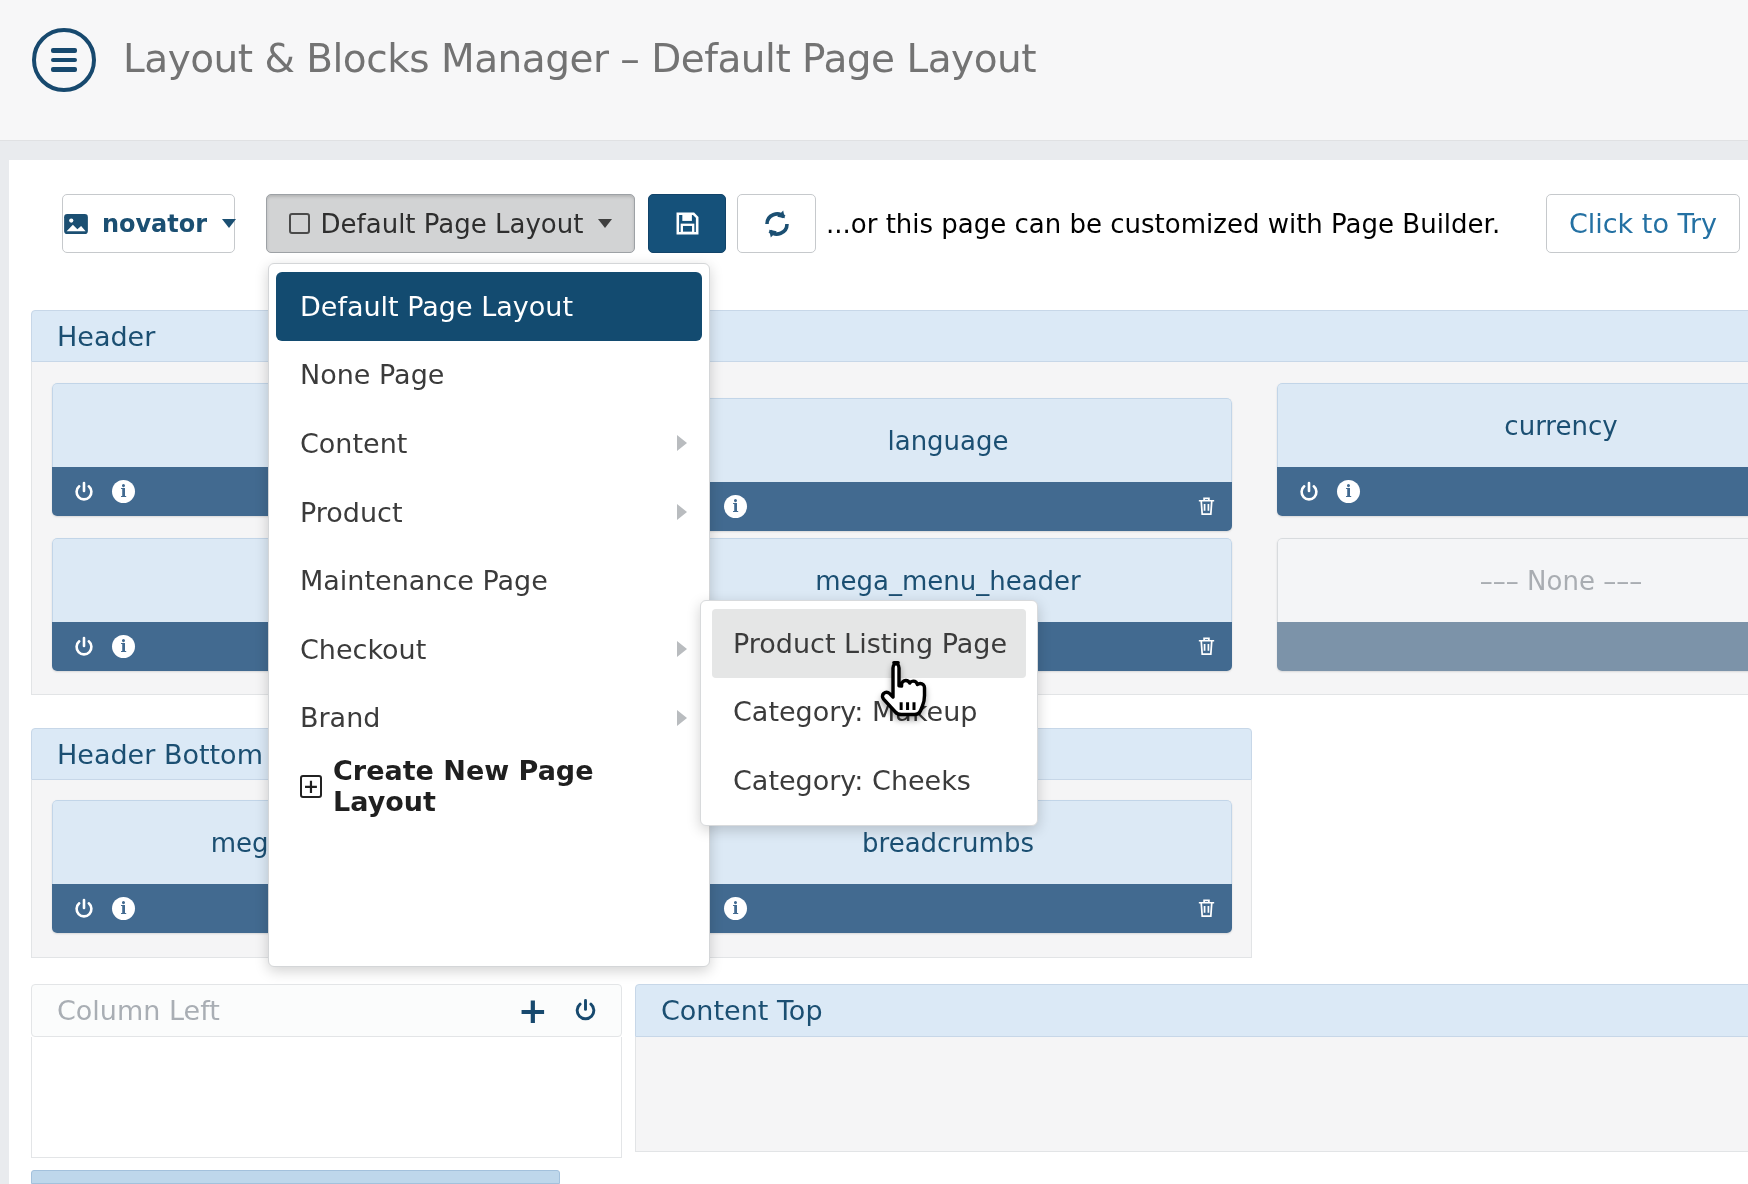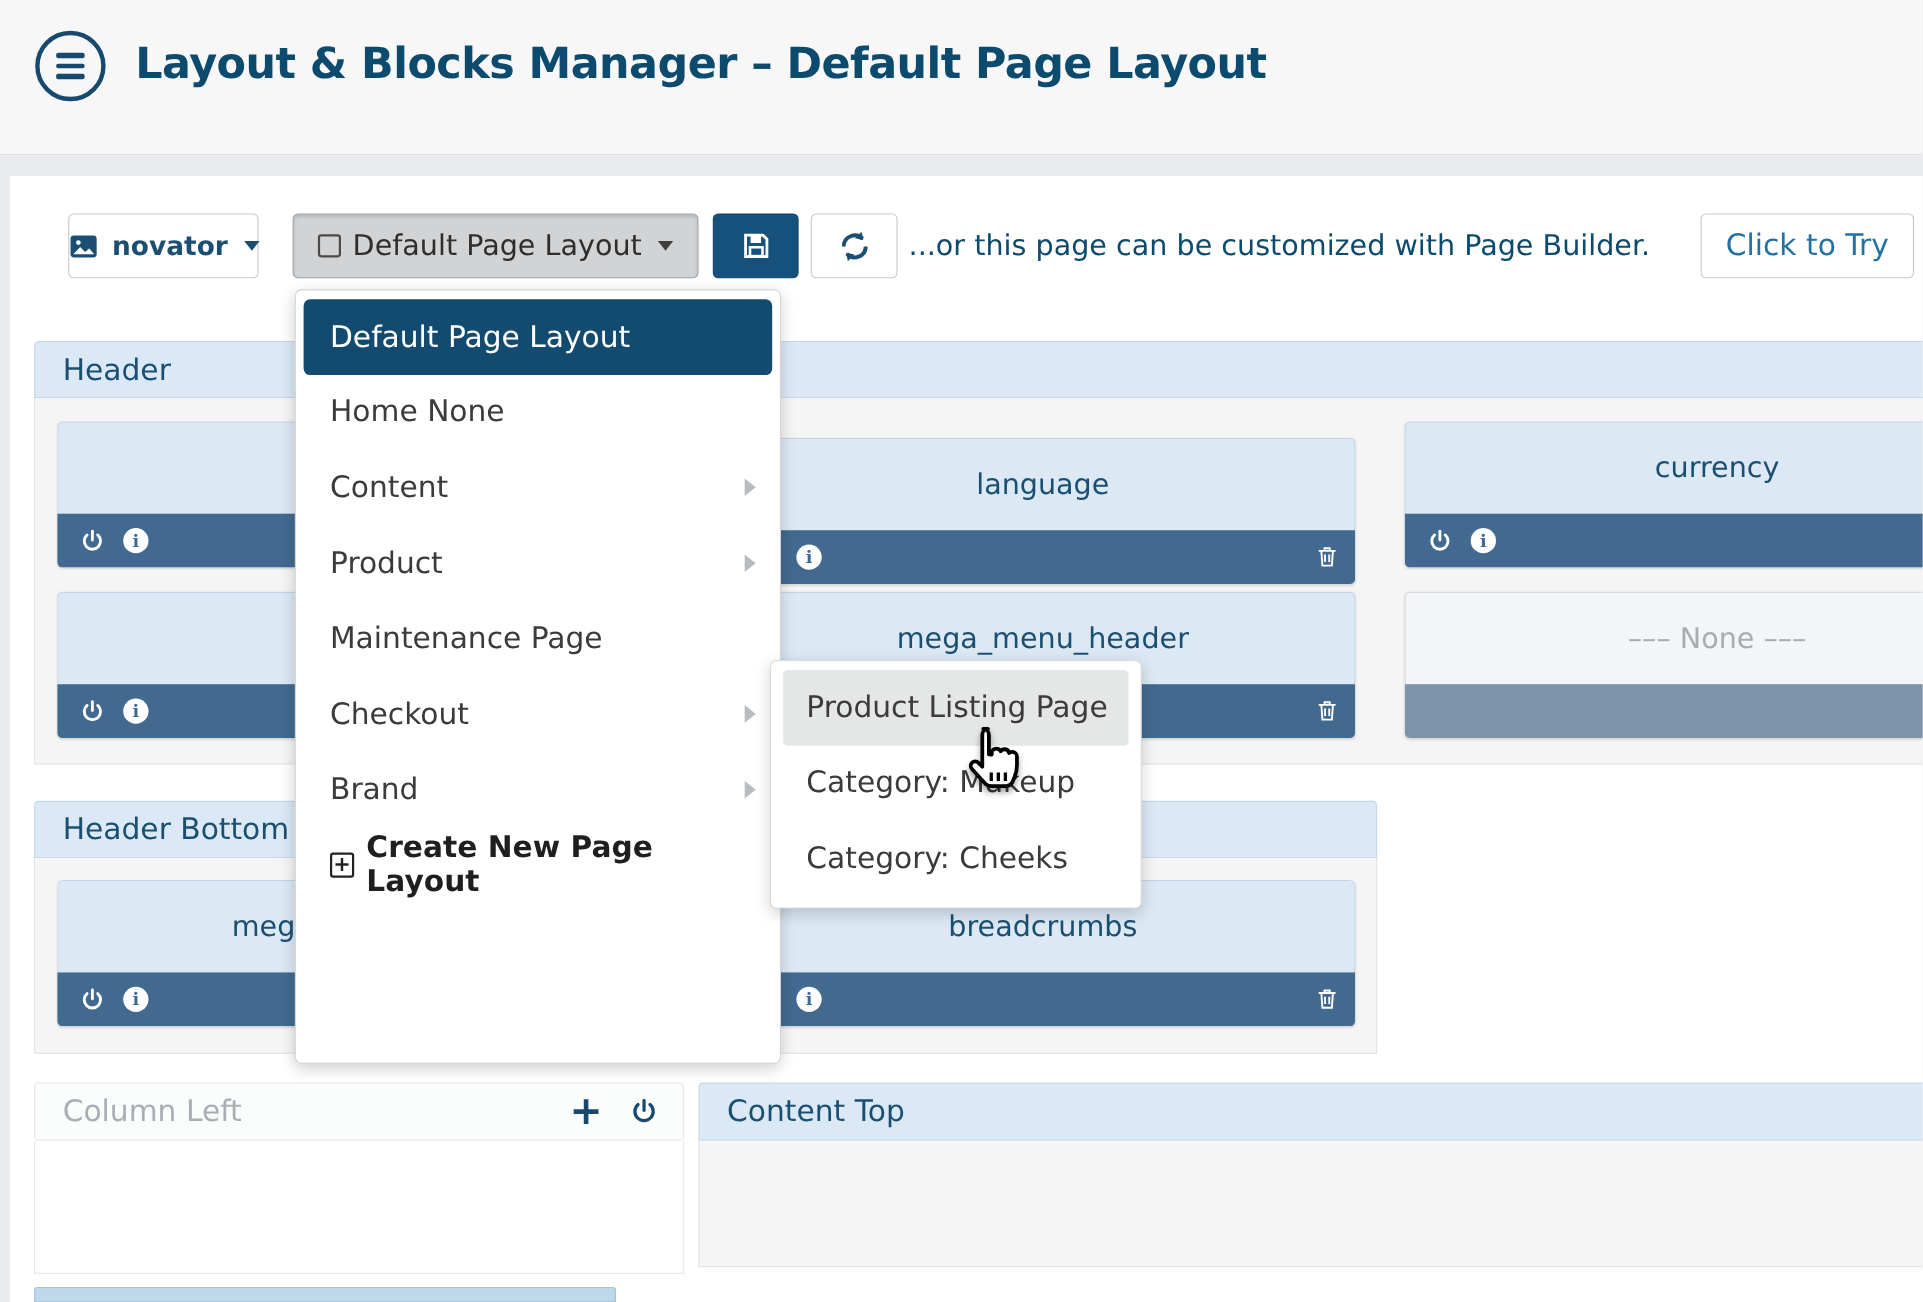--- a/index.html
+++ b/index.html
@@ -7,39 +7,39 @@
     background:#e9ebee;font-family:"DejaVu Sans","Liberation Sans",sans-serif;}
 
   
   .topbar{position:absolute;left:0;top:0;width:1748px;height:140px;background:#f7f7f8;
     border-bottom:1px solid #e0e1e3;display:flex;align-items:center;}
   .burger{position:absolute;left:32px;top:28px;width:64px;height:64px;border:4.5px solid #17496e;
     border-radius:50%;box-sizing:border-box;display:flex;flex-direction:column;
     justify-content:center;align-items:center;gap:5px;cursor:pointer;}
   .burger i{display:block;width:26px;height:4.5px;background:#17496e;border-radius:2px;}
   .page-title{position:absolute;left:123px;top:0;height:116px;display:flex;align-items:center;
-    font-size:39px;font-weight:700;color:#0c4a6e;letter-spacing:-.5px;}
+    font-size:39px;font-weight:400;color:#737373;letter-spacing:-.5px;}
 
   .panel{position:absolute;left:9px;top:160px;width:1781px;height:1024px;background:#ffffff;}
 
   
   .tbtn{position:absolute;top:194px;height:59px;box-sizing:border-box;border-radius:5px;
     display:flex;align-items:center;justify-content:center;gap:11px;cursor:pointer;z-index:10;}
   .btn-white{background:#fff;border:1px solid #c6c9cc;}
   .btn-theme{left:62px;width:173px;color:#1b4f72;font-size:24px;font-weight:600;}
   .btn-layout{left:266px;width:369px;background:#d2d3d4;border:1px solid #9da1a5;
     box-shadow:inset 0 2px 3px rgba(0,0,0,.14);color:#2e2e2e;font-size:26px;}
   .sq-icon{width:21px;height:21px;border:2.5px solid #4a4a4a;border-radius:3px;box-sizing:border-box;}
   .btn-save{left:648px;width:78px;background:#15517a;border:1px solid #114369;}
   .btn-refresh{left:737px;width:79px;}
   .caret{width:0;height:0;border-left:7px solid transparent;border-right:7px solid transparent;
     border-top:9px solid #1b4f72;margin-left:4px;}
   .caret.dark{border-top-color:#3f3f3f;}
   .builder-text{position:absolute;left:826px;top:194px;height:59px;display:flex;align-items:center;
-    font-size:26px;color:#0c4a6e;z-index:10;}
+    font-size:26px;color:#000000;z-index:10;}
   .btn-try{left:1546px;width:194px;color:#2471a3;font-size:27px;font-weight:500;}
 
   
   .sec-bar{position:absolute;height:52px;background:#dbe9f6;border:1px solid #c7d7e8;
     box-sizing:border-box;border-radius:4px 4px 0 0;display:flex;align-items:center;
     padding-left:25px;font-size:27px;color:#1b4f72;}
   .sec-body{position:absolute;background:#f5f5f6;border:1px solid #e2e4e6;border-top:none;box-sizing:border-box;}
 
   .sec-bar.plain{background:#fbfcfc;border-color:#e3e5e7;color:#a9aeb4;border-radius:4px;align-items:center;}
   .sec-bar.plain .bar-icons{margin-left:auto;display:flex;align-items:center;gap:24px;padding-right:22px;}
@@ -342,21 +342,21 @@
   <div class="sec-bar" style="left:635px;top:984px;width:1155px;height:53px;">
     <span>Content Top</span>
   </div>
   <div class="sec-body" style="left:635px;top:1037px;width:1155px;height:115px;"></div>
 
   <div class="menu">
     <div class="menu-item selected">
       <span>Default Page Layout</span>
     </div>
     <div class="menu-item">
-      <span>Home None</span>
+      <span>None Page</span>
     </div>
     <div class="menu-item">
       <span>Content</span>
       <span class="sub-arrow"></span>
     </div>
     <div class="menu-item">
       <span>Product</span>
       <span class="sub-arrow"></span>
     </div>
     <div class="menu-item">

